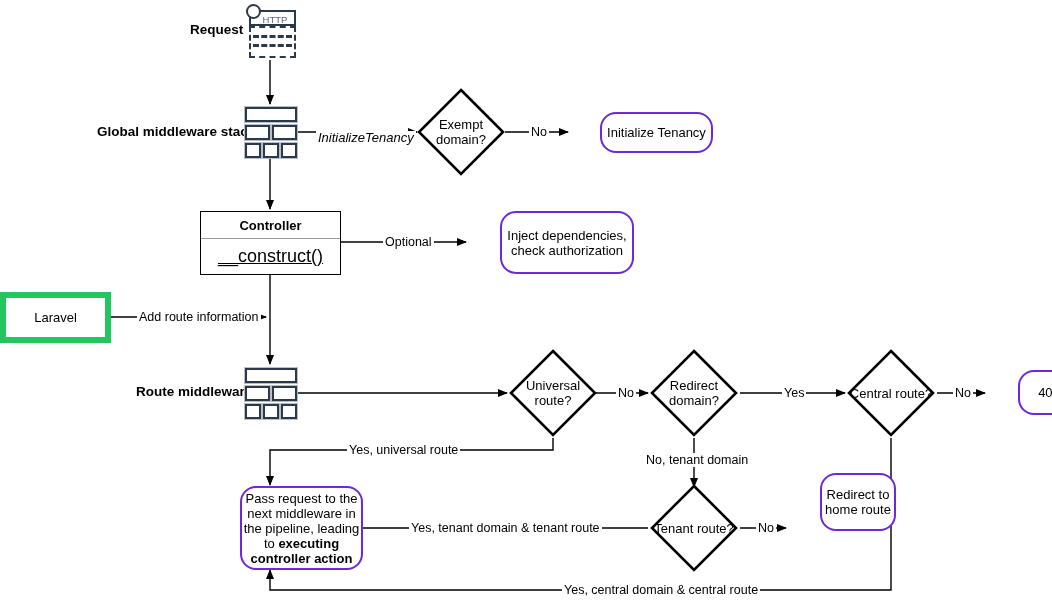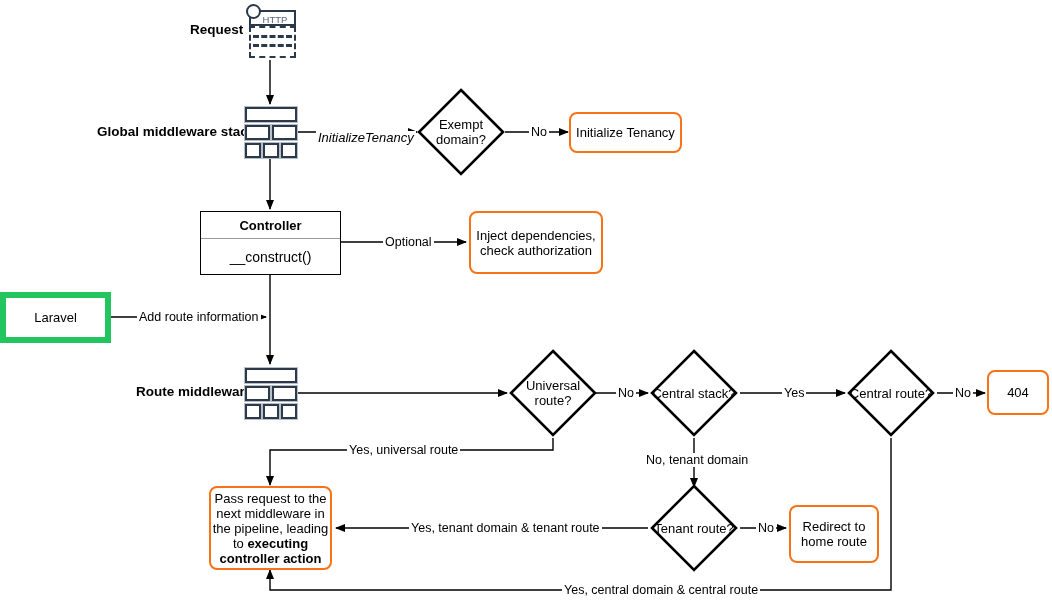--- a/index.html
+++ b/index.html
@@ -4,41 +4,41 @@
 <style>
   html,body{margin:0;padding:0;background:#ffffff;}
   body{width:1052px;height:600px;position:relative;overflow:hidden;
        font-family:"Liberation Sans","DejaVu Sans",sans-serif;color:#000;}
   #canvas{position:absolute;left:0;top:0;width:1052px;height:600px;}
   svg.edges{position:absolute;left:0;top:0;width:1052px;height:600px;pointer-events:none;}
 
   .node{position:absolute;box-sizing:border-box;display:flex;align-items:center;
         justify-content:center;text-align:center;background:#fff;}
   .rect{border:6px solid #22c55e;}
-  .rounded{border:2px solid #f97316;border-radius:8px;}
+  .rounded{border:2px solid #6d28d9;border-radius:16px;margin-left:31px;}
   .txt{font-size:13px;line-height:15px;color:#000;}
   .bold{font-weight:bold;}
   .label{position:absolute;font-size:12.5px;color:#000;background:#fff;
          padding:0 2px;white-space:nowrap;line-height:14px;}
   .label.ital{font-style:italic;font-size:13px;}
   .side-label{position:absolute;font-size:13.5px;font-weight:bold;color:#000;
               white-space:nowrap;line-height:16px;}
 
   
   .diamond{position:absolute;}
   .diamond .dtext{position:absolute;left:0;top:0;width:100%;height:100%;
       display:flex;align-items:center;justify-content:center;text-align:center;
       font-size:13px;line-height:15px;}
 
   
   .umlbox{position:absolute;border:1px solid #000;background:#fff;box-sizing:border-box;
           display:flex;flex-direction:column;}
   .umlbox .head{height:26px;display:flex;align-items:center;justify-content:center;
                 font-weight:bold;font-size:13px;border-bottom:1px solid #9a9a9a;}
-  .umlbox .body{flex:1;display:flex;align-items:center;justify-content:center;font-size:14px;}
+  .umlbox .body{flex:1;display:flex;align-items:center;justify-content:center;font-size:18px;text-decoration:underline;}
 
   
   .stackicon{position:absolute;width:52px;height:50px;}
   .stackicon .bar{position:absolute;box-sizing:border-box;background:#fff;
                   border:2px solid #2c394b;outline:1px solid #b9bfc7;}
 
   
   .httpicon{position:absolute;width:52px;height:56px;}
   .httpicon .topbox{position:absolute;left:4px;top:7px;width:47px;height:16px;
         box-sizing:border-box;border:2px solid #2c394b;border-top:none;background:#fff;}
@@ -141,21 +141,21 @@
     <svg width="88" height="88" viewBox="0 0 88 88">
       <polygon points="44,2 86,44 44,86 2,44" fill="#fff" stroke="#000" stroke-width="2.6"></polygon>
     </svg>
     <div class="dtext">Universal route?</div>
   </div>
 
   <div class="diamond" style="left:650px;top:349px;width:88px;height:88px;">
     <svg width="88" height="88" viewBox="0 0 88 88">
       <polygon points="44,2 86,44 44,86 2,44" fill="#fff" stroke="#000" stroke-width="2.6"></polygon>
     </svg>
-    <div class="dtext">Central stack?</div>
+    <div class="dtext">Redirect domain?</div>
   </div>
 
   <div class="diamond" style="left:847px;top:349px;width:88px;height:88px;">
     <svg width="88" height="88" viewBox="0 0 88 88">
       <polygon points="44,2 86,44 44,86 2,44" fill="#fff" stroke="#000" stroke-width="2.6"></polygon>
     </svg>
     <div class="dtext">Central route?</div>
   </div>
 
   <div class="diamond" style="left:650px;top:484px;width:88px;height:88px;">
@@ -180,21 +180,21 @@
   </div>
 
   <div class="node rect txt" style="left:0px;top:292px;width:111px;height:51px;">
     <span>Laravel</span>
   </div>
 
   <div class="node rounded txt" style="left:987px;top:370px;width:62px;height:45px;text-align:center;">
     <span>404</span>
   </div>
 
-  <div class="node rounded txt" style="left:789px;top:505px;width:90px;height:58px;flex-direction:column;">
+  <div class="node rounded txt" style="left:789px;top:473px;width:76px;height:58px;flex-direction:column;">
     <span>Redirect to</span>
     <span>home route</span>
   </div>
 
   <div class="node rounded txt" style="left:209px;top:486px;width:123px;height:84px;padding:3px 0;">
     <span style="display:block;">
       <span>Pass request to the next middleware in the pipeline, leading to </span><span class="bold">executing controller action</span>
     </span>
   </div>
 

